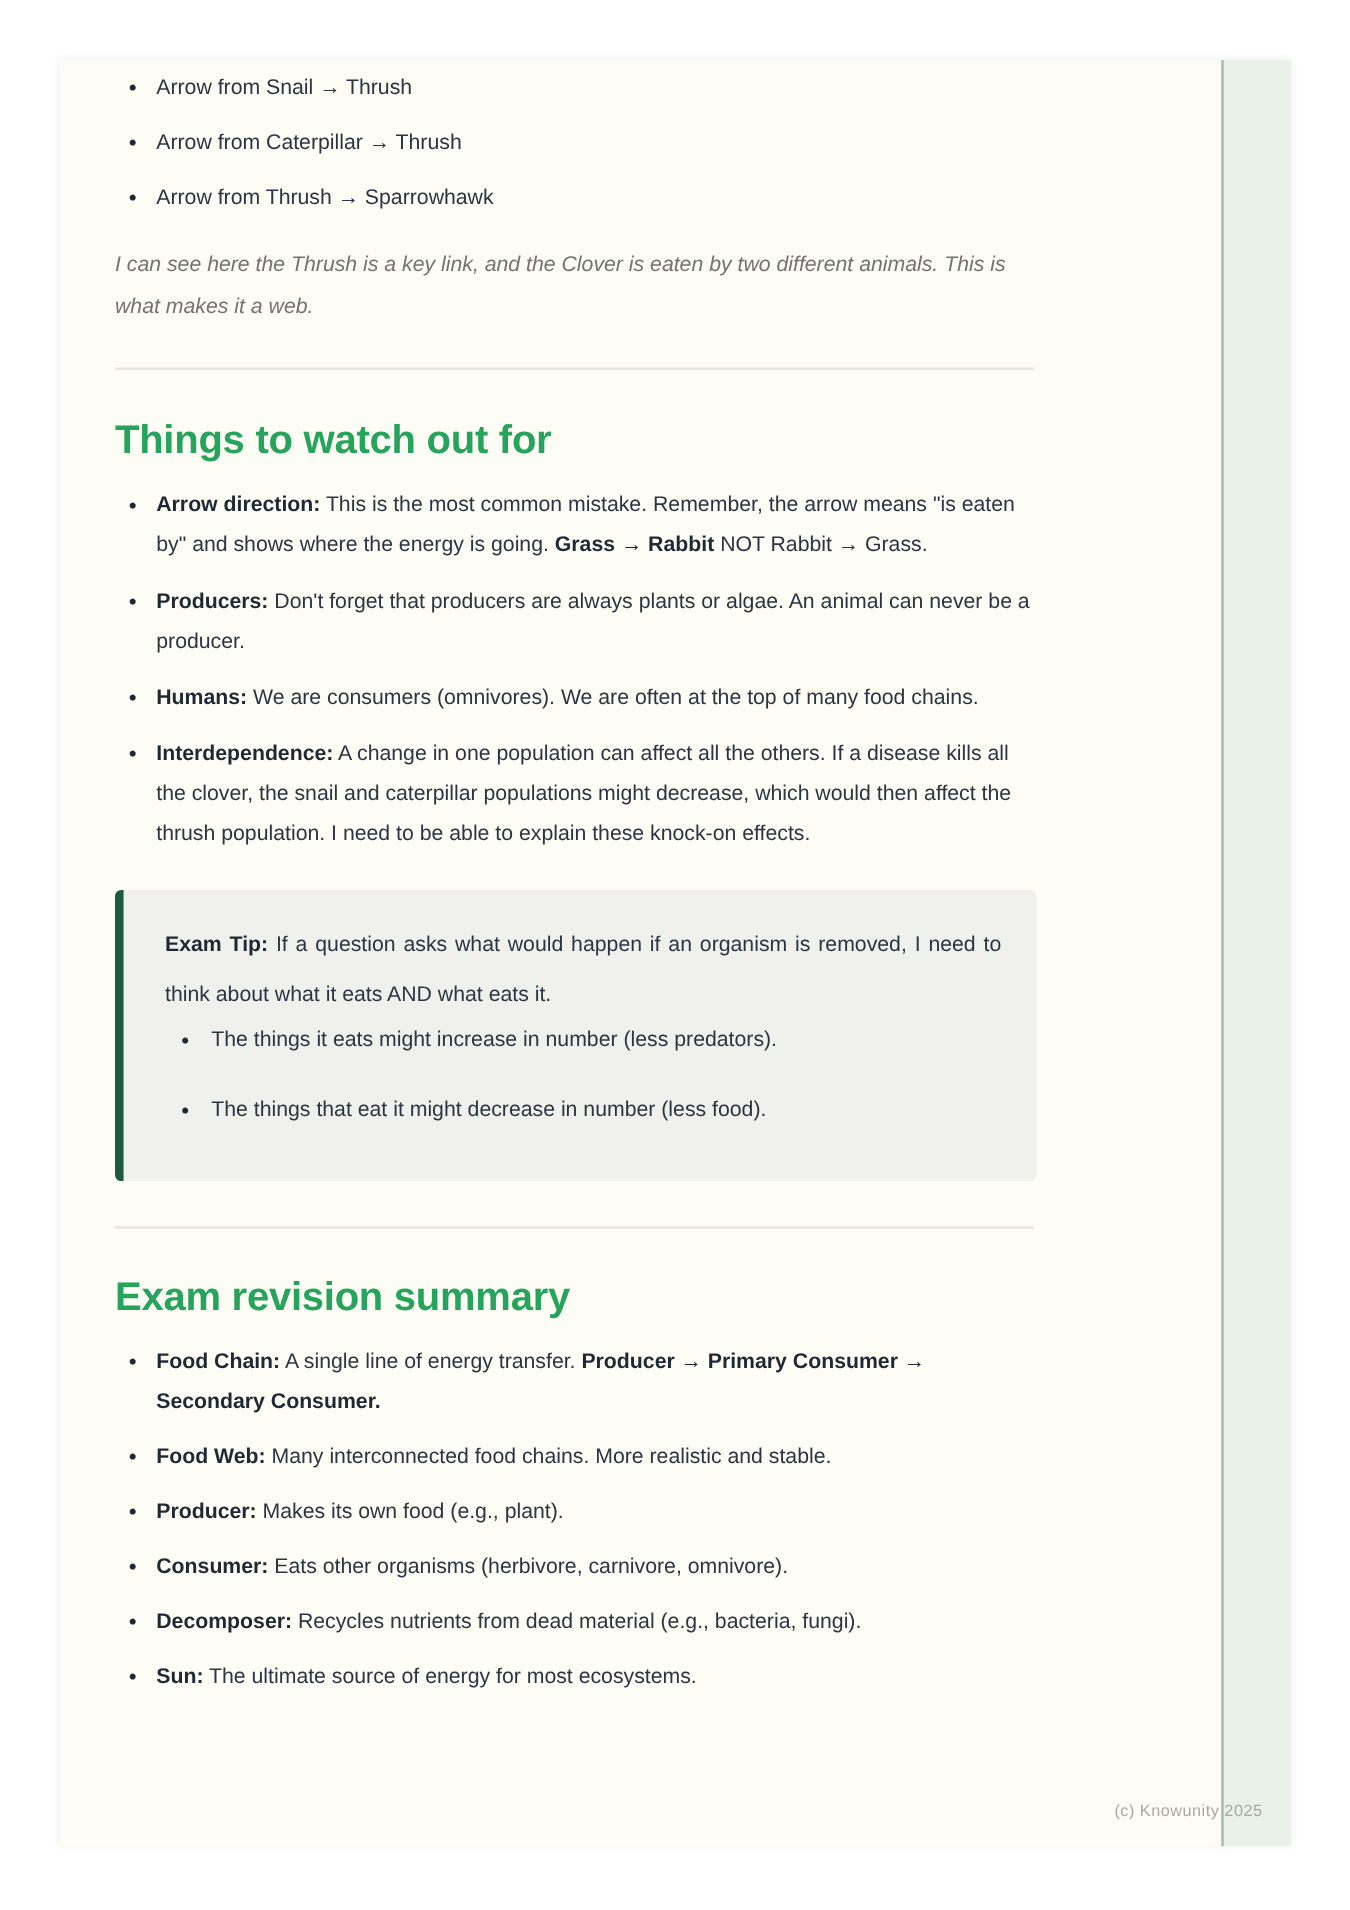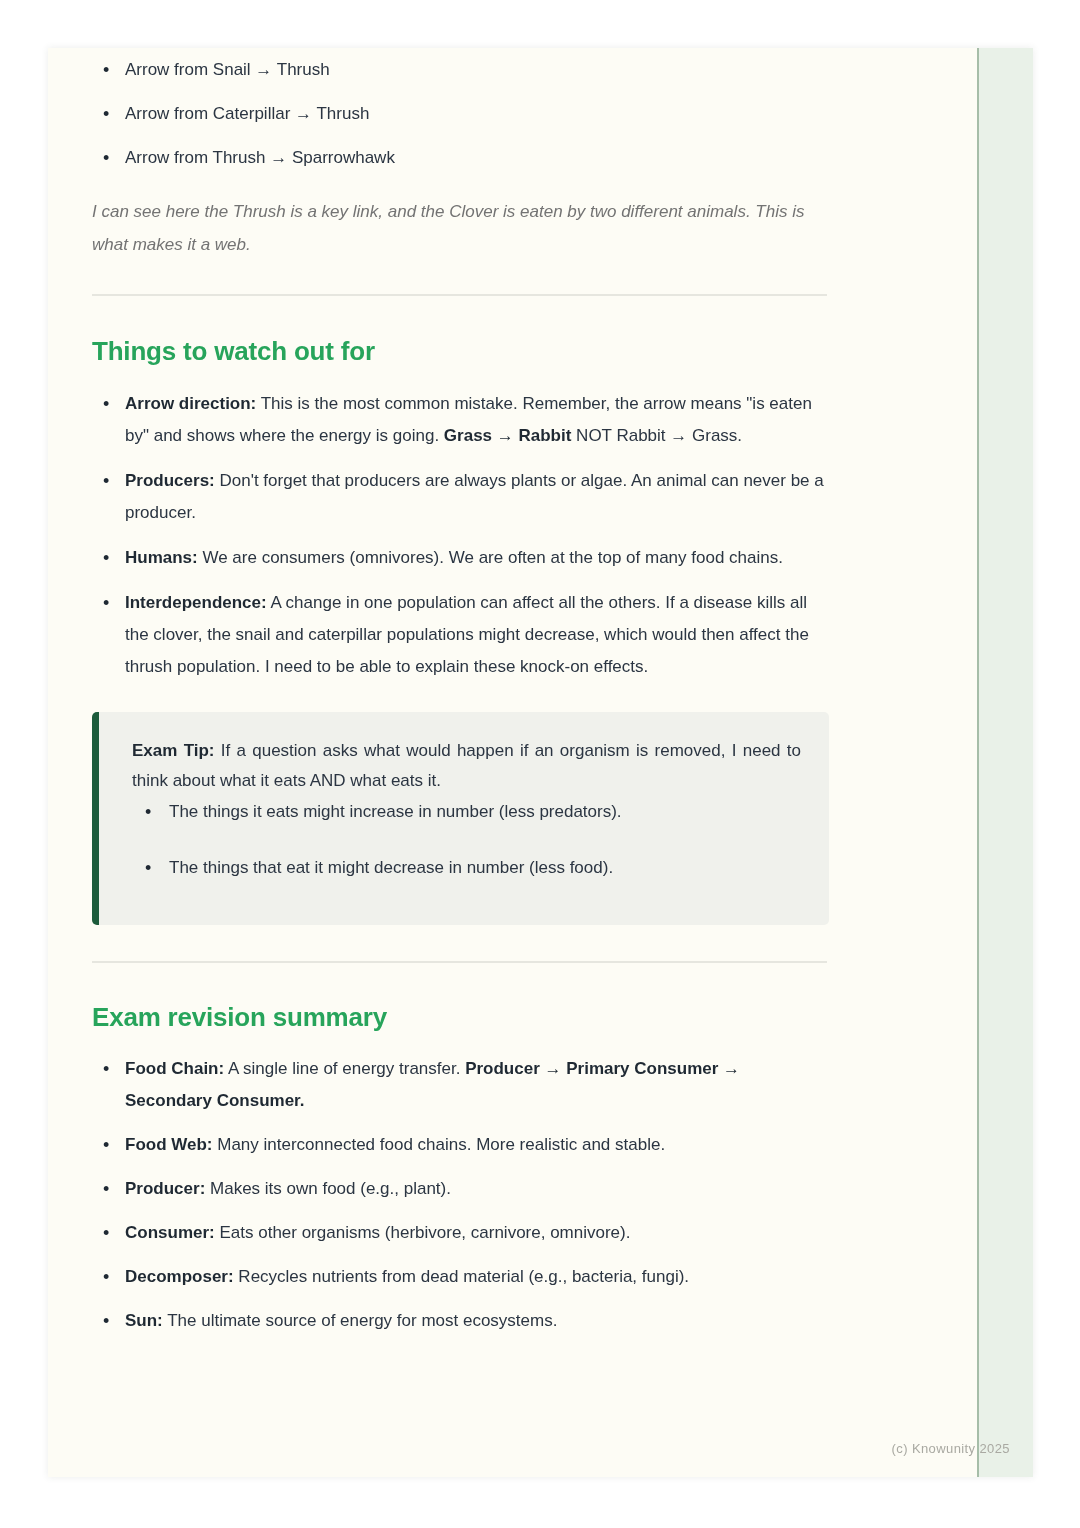--- a/index.html
+++ b/index.html
@@ -58,41 +58,41 @@
   }
   hr.divider {
     border: none;
     height: 2px;
     background: #e6e6df;
   }
   hr.hr1 { margin-top: 33px; }
   hr.hr2 { margin-top: 36px; }
   h2.section-title {
     margin-top: 40px;
-    font-size: 26px;
+    font-size: 32px;
     line-height: 31px;
     font-weight: 700;
     color: #27a45b;
     letter-spacing: -0.2px;
   }
   h2.summary-title { margin-top: 39px; }
   ul.watch-list { margin-top: 21px; }
   ul.watch-list > li { margin-bottom: 13px; }
   ul.summary-list { margin-top: 20px; }
   .tipbox {
     margin-top: 29px;
     width: 737px;
     background: #f0f1ec;
     border-left: 7px solid #1c5b3b;
     border-radius: 5px;
     padding: 24px 28px 41px 33px;
   }
   .tip-para {
     text-align: justify;
-    line-height: 30px;
+    line-height: 40px;
   }
   ul.tip-list { list-style: none; }
   ul.tip-list > li {
     position: relative;
     padding-left: 37px;
     margin-bottom: 11px;
     line-height: 32px;
   }
   ul.tip-list > li:last-child { margin-bottom: 0; margin-top: 24px; }
   ul.tip-list > li::before {

